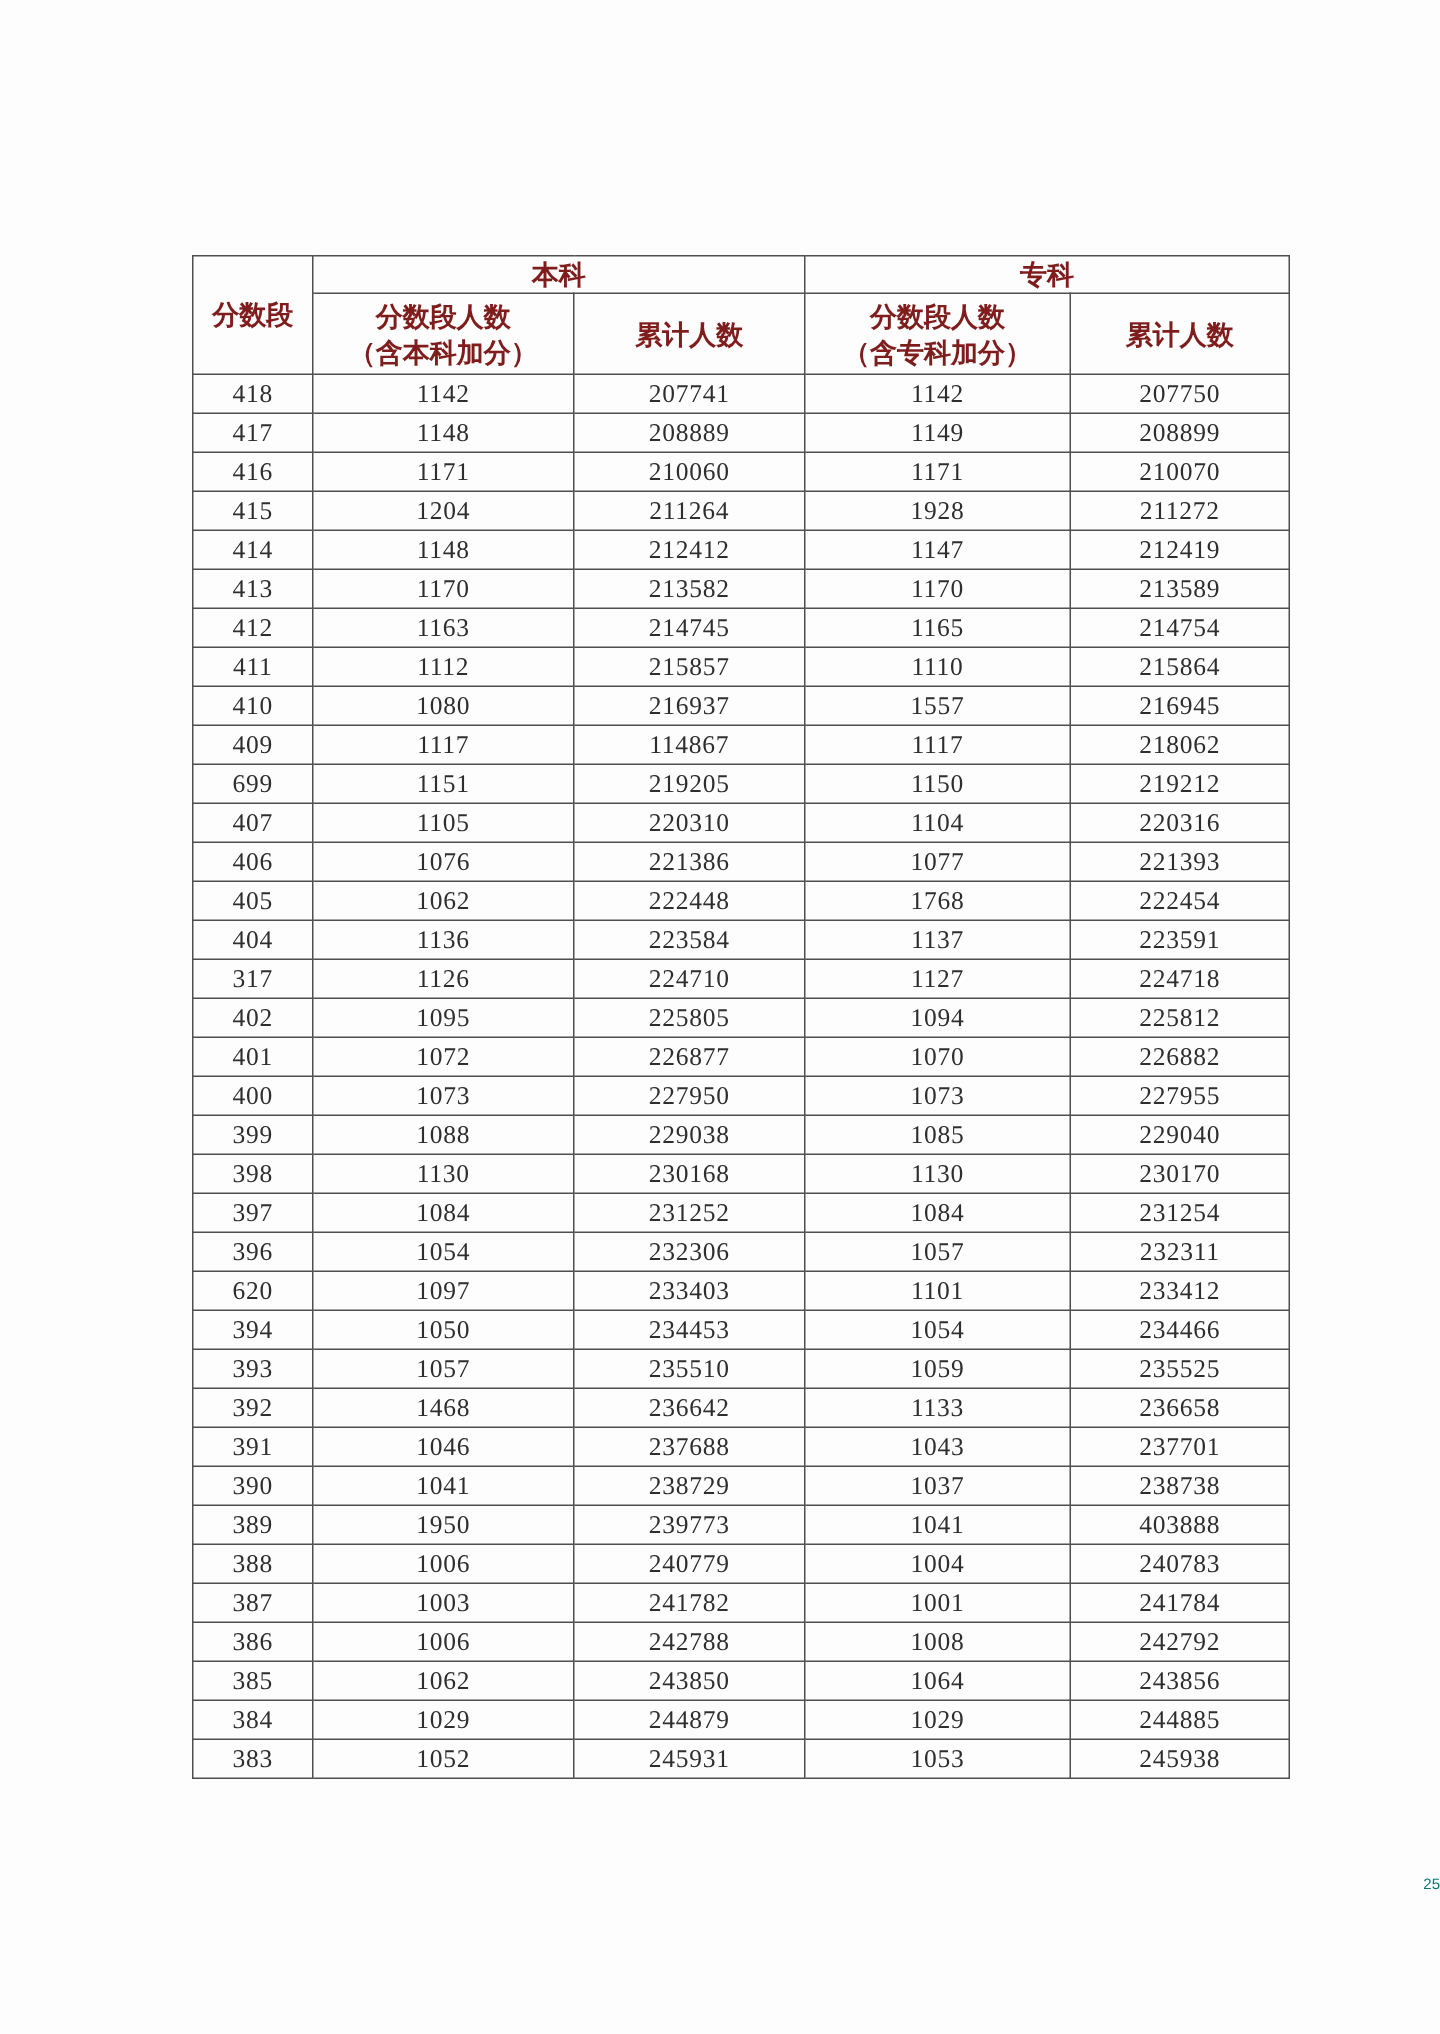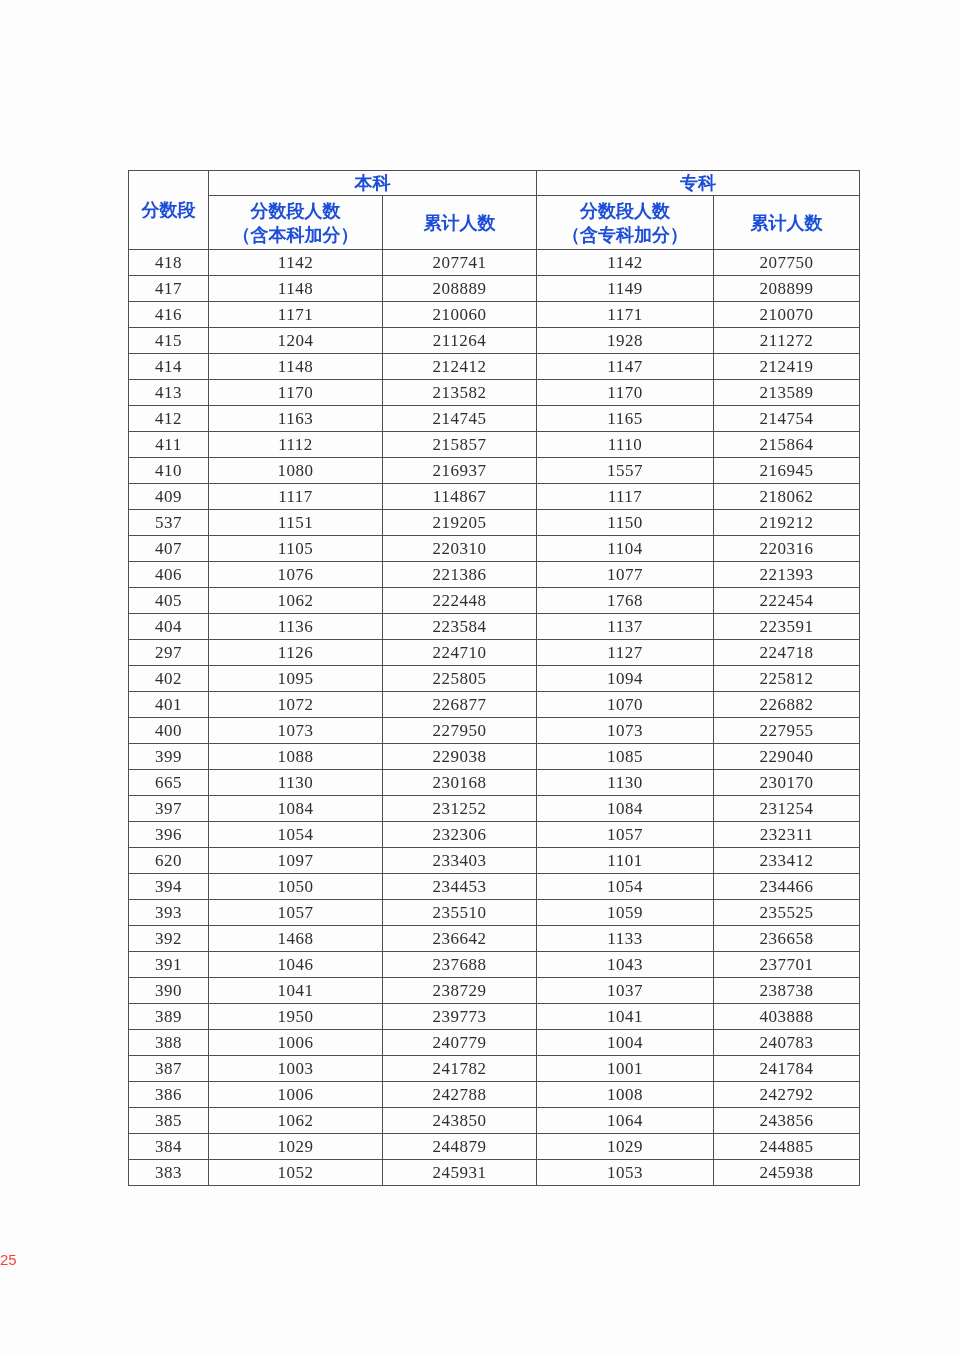--- a/index.html
+++ b/index.html
@@ -27,41 +27,41 @@
     border: 1px solid #4f4f4f;
     text-align: center;
     vertical-align: middle;
     overflow: hidden;
     white-space: nowrap;
   }
   table.score-table th {
     font-family: "Liberation Sans", sans-serif;
     font-weight: bold;
     font-size: 18px;
-    color: #1d4ed8;
+    color: #7f1d1d;
   }
   tr.header-group-row th { height: 24px; }
   tr.header-sub-row th { height: 54px; }
   th.two-line div { line-height: 24px; }
   table.score-table td {
     height: 26px;
     font-family: "Liberation Serif", "DejaVu Serif", serif;
     font-size: 17px;
     color: #2e2e2e;
     letter-spacing: 0.5px;
   }
   .page-number {
     position: absolute;
     left: 0;
     top: 1251px;
     width: 100%;
-    text-align: left;
+    text-align: right;
     font-family: "Liberation Sans", sans-serif;
-    font-size: 15px;
-    color: #ef4444;
+    font-size: 10px;
+    color: #0f766e;
   }
 </style>
 </head>
 <body>
 
 <div class="page">
 
   <table class="score-table">
     <colgroup>
       <col style="width:80px">
@@ -154,21 +154,21 @@
           <td>216945</td>
         </tr>
         <tr>
           <td>409</td>
           <td>1117</td>
           <td>114867</td>
           <td>1117</td>
           <td>218062</td>
         </tr>
         <tr>
-          <td>537</td>
+          <td>699</td>
           <td>1151</td>
           <td>219205</td>
           <td>1150</td>
           <td>219212</td>
         </tr>
         <tr>
           <td>407</td>
           <td>1105</td>
           <td>220310</td>
           <td>1104</td>
@@ -189,21 +189,21 @@
           <td>222454</td>
         </tr>
         <tr>
           <td>404</td>
           <td>1136</td>
           <td>223584</td>
           <td>1137</td>
           <td>223591</td>
         </tr>
         <tr>
-          <td>297</td>
+          <td>317</td>
           <td>1126</td>
           <td>224710</td>
           <td>1127</td>
           <td>224718</td>
         </tr>
         <tr>
           <td>402</td>
           <td>1095</td>
           <td>225805</td>
           <td>1094</td>
@@ -224,21 +224,21 @@
           <td>227955</td>
         </tr>
         <tr>
           <td>399</td>
           <td>1088</td>
           <td>229038</td>
           <td>1085</td>
           <td>229040</td>
         </tr>
         <tr>
-          <td>665</td>
+          <td>398</td>
           <td>1130</td>
           <td>230168</td>
           <td>1130</td>
           <td>230170</td>
         </tr>
         <tr>
           <td>397</td>
           <td>1084</td>
           <td>231252</td>
           <td>1084</td>

